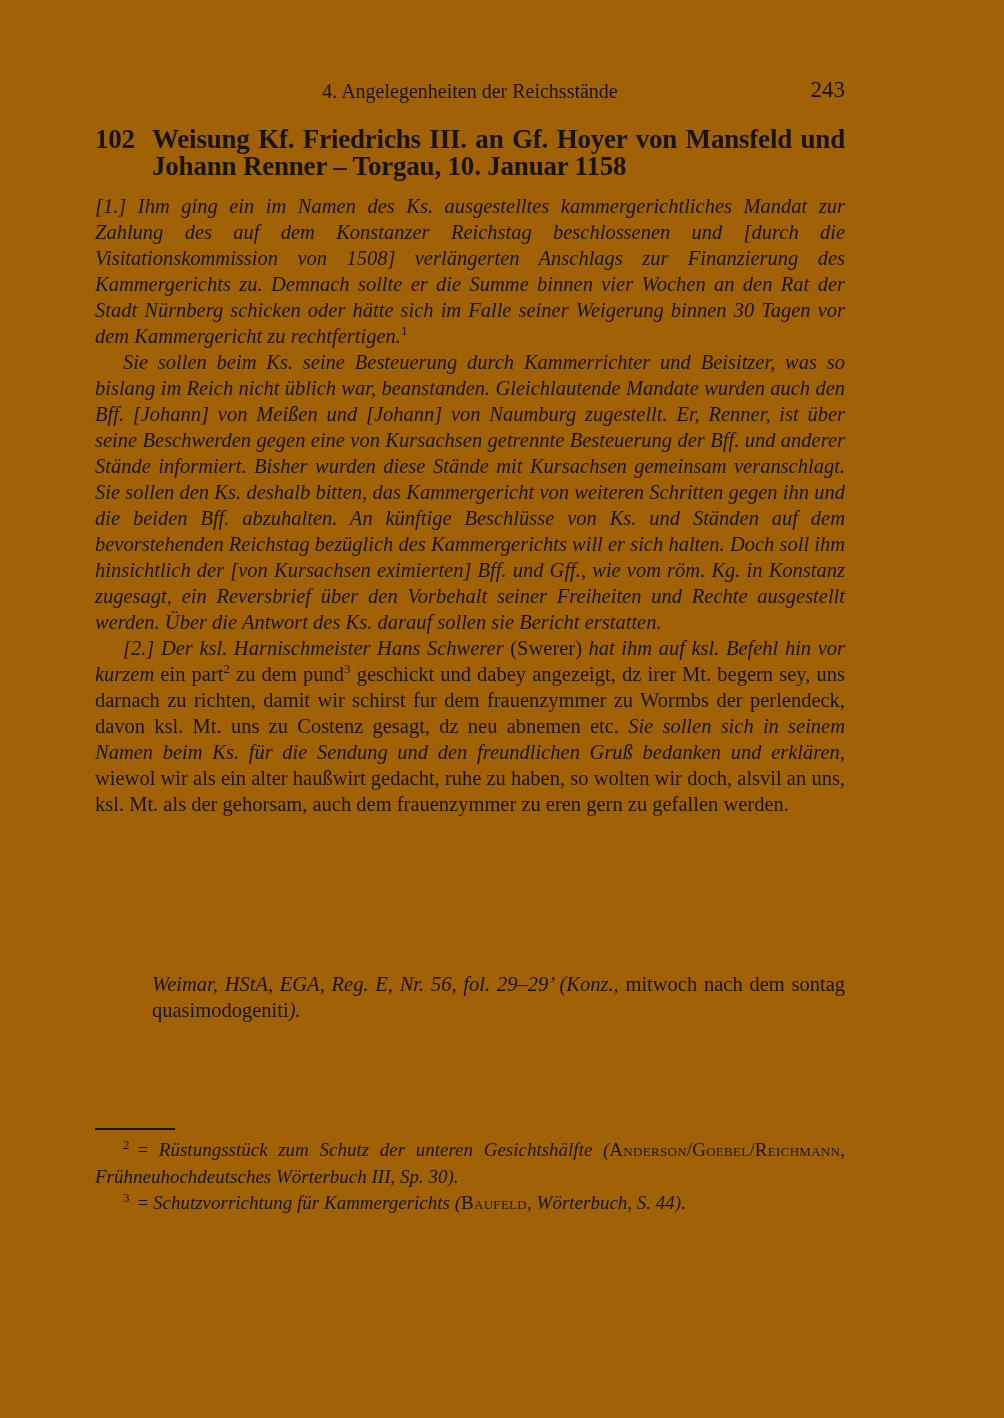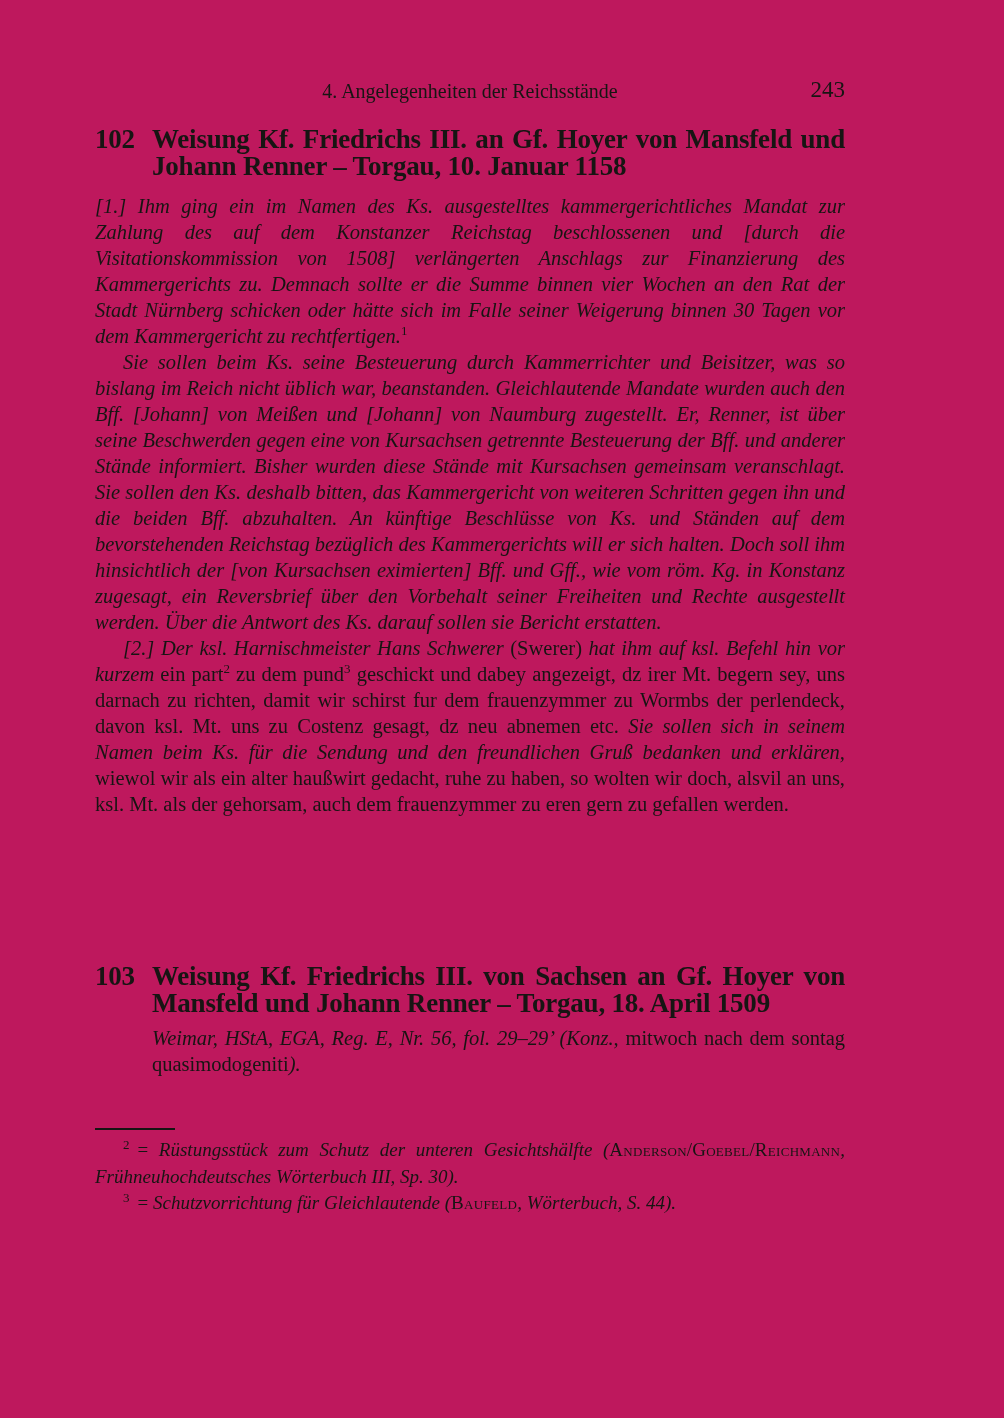--- a/index.html
+++ b/index.html
@@ -1,21 +1,21 @@
 <!DOCTYPE html>
 <html lang="de"><head>
 <meta charset="utf-8">
 <style>
   html, body { margin: 0; padding: 0; background: #e8e8e8; }
   .page {
     position: relative;
     width: 1004px;
     height: 1418px;
     margin: 0 auto;
-    background: #be185d;
+    background: #a16207;
     color: #171513;
     font-family: "Liberation Serif", "DejaVu Serif", serif;
     overflow: hidden;
   }
   .content {
     position: absolute;
     left: 95px;
     top: 80px;
     width: 750px;
   }
@@ -108,28 +108,24 @@
 
     <p class="body it-base para-first"><span>[1.] Ihm ging ein im Namen des Ks. ausgestelltes kammergerichtliches Mandat zur Zahlung des auf dem Konstanzer Reichstag beschlossenen und [durch die Visitationskommission von 1508] verlängerten Anschlags zur Finanzierung des Kammergerichts zu. Demnach sollte er die Summe binnen vier Wochen an den Rat der Stadt Nürnberg schicken oder hätte sich im Falle seiner Weigerung binnen 30 Tagen vor dem Kammergericht zu rechtfertigen.</span><span class="sup">1</span></p>
 
     <p class="body it-base indent"><span>Sie sollen beim Ks. seine Besteuerung durch Kammerrichter und Beisitzer, was so bislang im Reich nicht üblich war, beanstanden. Gleichlautende Mandate wurden auch den Bff. [Johann] von Meißen und [Johann] von Naumburg zugestellt. Er, Renner, ist über seine Beschwerden gegen eine von Kursachsen getrennte Besteuerung der Bff. und anderer Stände informiert. Bisher wurden diese Stände mit Kursachsen gemeinsam veranschlagt. Sie sollen den Ks. deshalb bitten, das Kammergericht von weiteren Schritten gegen ihn und die beiden Bff. abzuhalten. An künftige Beschlüsse von Ks. und Ständen auf dem bevorstehenden Reichstag bezüglich des Kammergerichts will er sich halten. Doch soll ihm hinsichtlich der [von Kursachsen eximierten] Bff. und Gff., wie vom röm. Kg. in Konstanz zugesagt, ein Reversbrief über den Vorbehalt seiner Freiheiten und Rechte ausgestellt werden. Über die Antwort des Ks. darauf sollen sie Bericht erstatten.</span></p>
 
     <p class="body indent"><span class="it">[2.] Der ksl. Harnischmeister Hans Schwerer </span><span class="rm">(Swerer) </span><span class="it">hat ihm auf ksl. Befehl hin vor kurzem </span><span class="rm">ein part</span><span class="sup">2</span><span class="rm"> zu dem pund</span><span class="sup">3</span><span class="rm"> geschickt und dabey angezeigt, dz irer Mt. begern sey, uns darnach zu richten, damit wir schirst fur dem frauenzymmer zu Wormbs der perlendeck, davon ksl. Mt. uns zu Costenz gesagt, dz neu abnemen etc. </span><span class="it">Sie sollen sich in seinem Namen beim Ks. für die Sendung und den freundlichen Gruß bedanken und erklären, </span><span class="rm">wiewol wir als ein alter haußwirt gedacht, ruhe zu haben, so wolten wir doch, alsvil an uns, ksl. Mt. als der gehorsam, auch dem frauenzymmer zu eren gern zu gefallen werden.</span></p>
 
   </div>
 
   <div class="section-103">
-    <div class="entry-head">
-      <span class="entry-num">103</span>
-      <h2 class="entry-title">Weisung Kf. Friedrichs III. von Sachsen an Gf. Hoyer von Mansfeld und Johann Renner – Torgau, 18. April 1509</h2>
-    </div>
     <p class="source"><span class="it">Weimar, HStA, EGA, Reg. E, Nr. 56, fol. 29–29’ (Konz.,</span><span class="rm"> mitwoch nach dem sontag quasimodogeniti</span><span class="it">).</span></p>
   </div>
 
   <div class="footnotes">
     <hr class="fn-rule">
 
 
     <p class="footnote"><span class="sup fn-marker">2</span><span class="rm">= </span><span class="it">Rüstungsstück zum Schutz der unteren Gesichtshälfte (</span><span class="sc">Anderson</span><span class="rm">/</span><wbr><span class="sc">Goebel</span><span class="rm">/</span><wbr><span class="sc">Reichmann</span><span class="it">, Frühneuhochdeutsches Wörterbuch III, Sp. 30).</span></p>
 
-    <p class="footnote"><span class="sup fn-marker">3</span><span class="rm">= </span><span class="it">Schutzvorrichtung für Gleichlautende (</span><span class="sc">Baufeld</span><span class="it">, Wörterbuch, S. 44).</span></p>
+    <p class="footnote"><span class="sup fn-marker">3</span><span class="rm">= </span><span class="it">Schutzvorrichtung für Kammergerichts (</span><span class="sc">Baufeld</span><span class="it">, Wörterbuch, S. 44).</span></p>
   </div>
 </div>
 
 </body></html>

